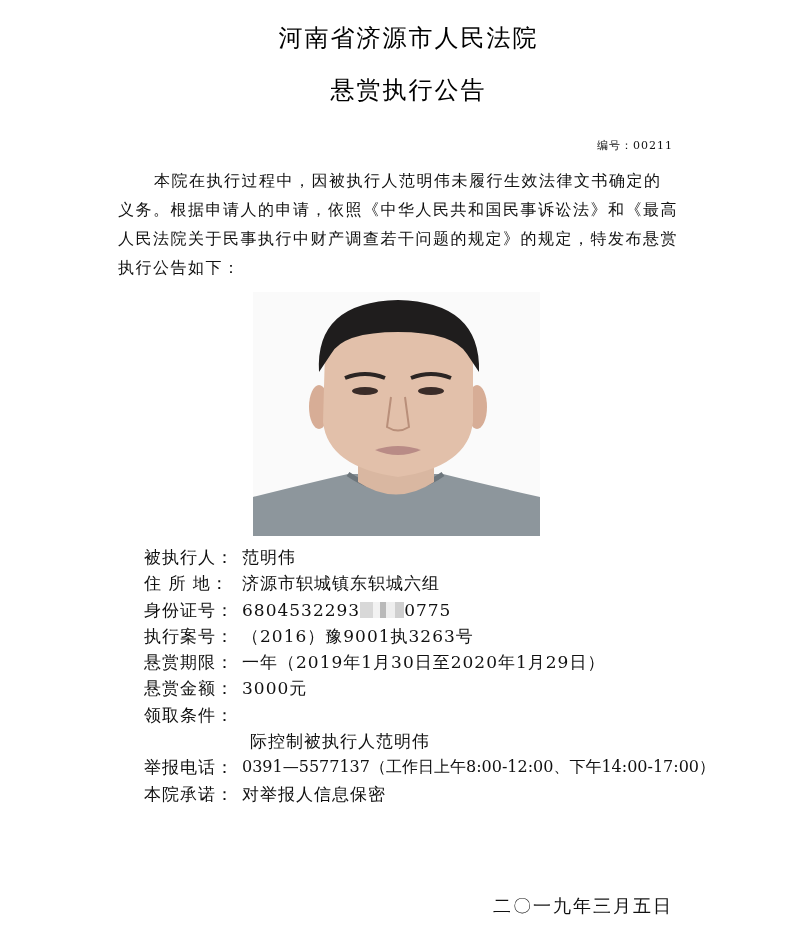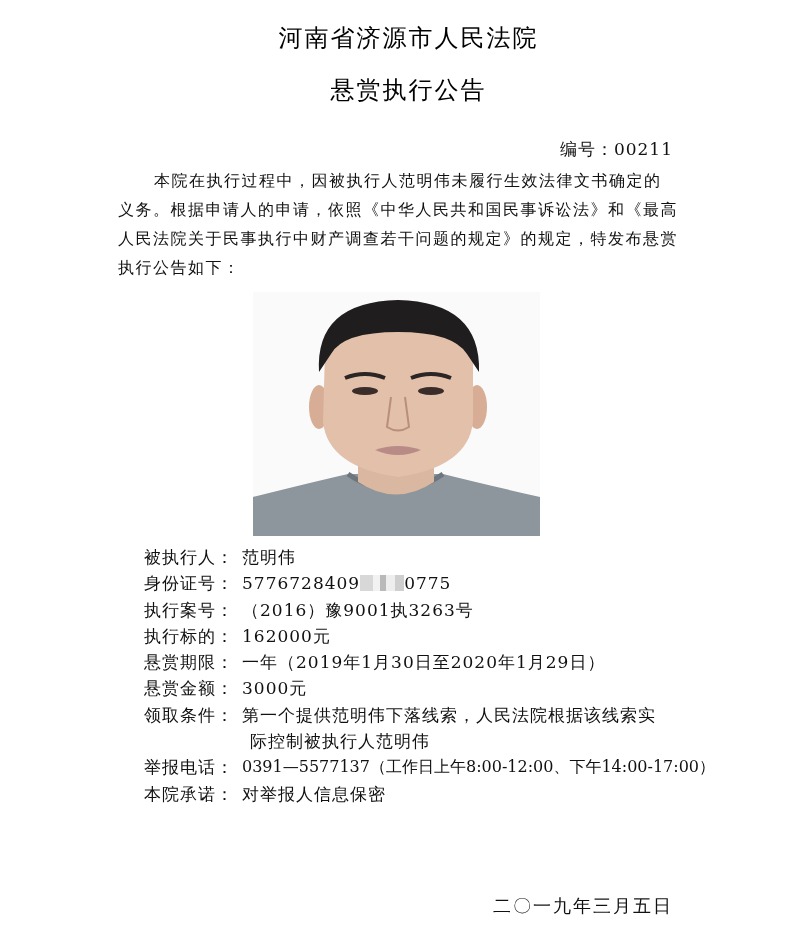--- a/index.html
+++ b/index.html
@@ -1,20 +1,20 @@
 <!DOCTYPE html>
 <html><head>
 <meta charset="utf-8">
 <style>
   html, body { margin:0; padding:0; background:#ffffff; }
   body { width:793px; height:934px; position:relative; overflow:hidden; color:#111; font-family:"DejaVu Serif","Liberation Serif",serif; }
   .title { position:absolute; left:0; width:793px; text-align:center; font-size:24px; letter-spacing:2px; color:#000000;margin-left:12px; }
   .t1 { top:22px; }
   .t2 { top:74px; }
-  .docno { position:absolute; right:120px; top:138px; font-size:17px; letter-spacing:1px; }
+  .docno { position:absolute; right:120px; top:138px; font-size:11px; letter-spacing:1px; }
   .intro { position:absolute; left:118px; top:166px; width:560px; font-size:16px; line-height:29px; letter-spacing:1.5px; text-indent:36px; }
   .photo { position:absolute; left:253px; top:292px; width:287px; height:244px; background:#fbfbfb; overflow:hidden; }
   .fields { position:absolute; left:118px; top:544px; width:580px; font-size:17px; }
   .row { display:flex; height:26.3px; line-height:26px; white-space:nowrap; letter-spacing:1px;margin-left:26px; }
   .lab { width:98px; flex:none; }
   .val { flex:none; }
   .indent { padding-left:106px;align-items:flex-end; }
   .redact { display:inline-block; width:44px; height:16px; vertical-align:-2px; background:linear-gradient(90deg,#d8d8d8 0 30%,#f2f2f2 30% 45%,#b9b9b9 45% 58%,#eeeeee 58% 80%,#cfcfcf 80% 100%); }
   .date { position:absolute; right:120px; top:894px; font-size:18px; letter-spacing:2px; }
 </style>
@@ -54,44 +54,43 @@
     <path d="M122 158 Q145 150 168 158 Q145 168 122 158 Z" fill="#b98b86"></path>
   </svg>
 </div>
 
 <div class="fields">
   <div class="row">
     <span class="lab">被执行人：</span>
     <span class="val">范明伟</span>
   </div>
   <div class="row">
+    <span class="lab">住 所 地：</span>
+    <span class="val">济源市轵城镇东轵城六组</span>
+  </div>
+  <div class="row">
     <span class="lab">身份证号：</span>
     <span class="val">
-      <span>5776728409</span><span class="redact"></span><span>0775</span>
+      <span>6804532293</span><span class="redact"></span><span>0775</span>
     </span>
   </div>
   <div class="row">
     <span class="lab">执行案号：</span>
     <span class="val">（2016）豫9001执3263号</span>
-  </div>
-  <div class="row">
-    <span class="lab">执行标的：</span>
-    <span class="val">162000元</span>
   </div>
   <div class="row">
     <span class="lab">悬赏期限：</span>
     <span class="val">一年（2019年1月30日至2020年1月29日）</span>
   </div>
   <div class="row">
     <span class="lab">悬赏金额：</span>
     <span class="val">3000元</span>
   </div>
   <div class="row">
     <span class="lab">领取条件：</span>
-    <span class="val">第一个提供范明伟下落线索，人民法院根据该线索实</span>
   </div>
   <div class="row indent">
     <span class="val">际控制被执行人范明伟</span>
   </div>
   <div class="row">
     <span class="lab">举报电话：</span>
     <span class="val" style="letter-spacing:0;font-size:16px;text-align:right;">0391—5577137（工作日上午8:00-12:00、下午14:00-17:00）</span>
   </div>
   <div class="row">
     <span class="lab">本院承诺：</span>

